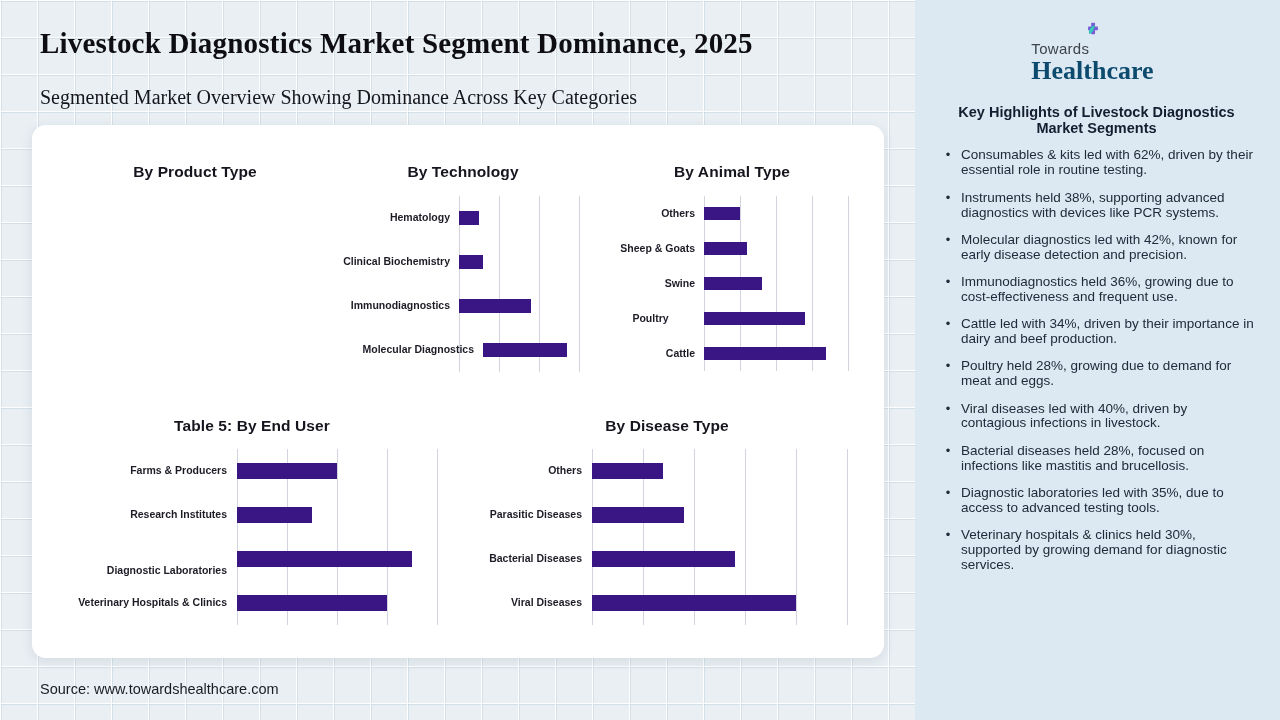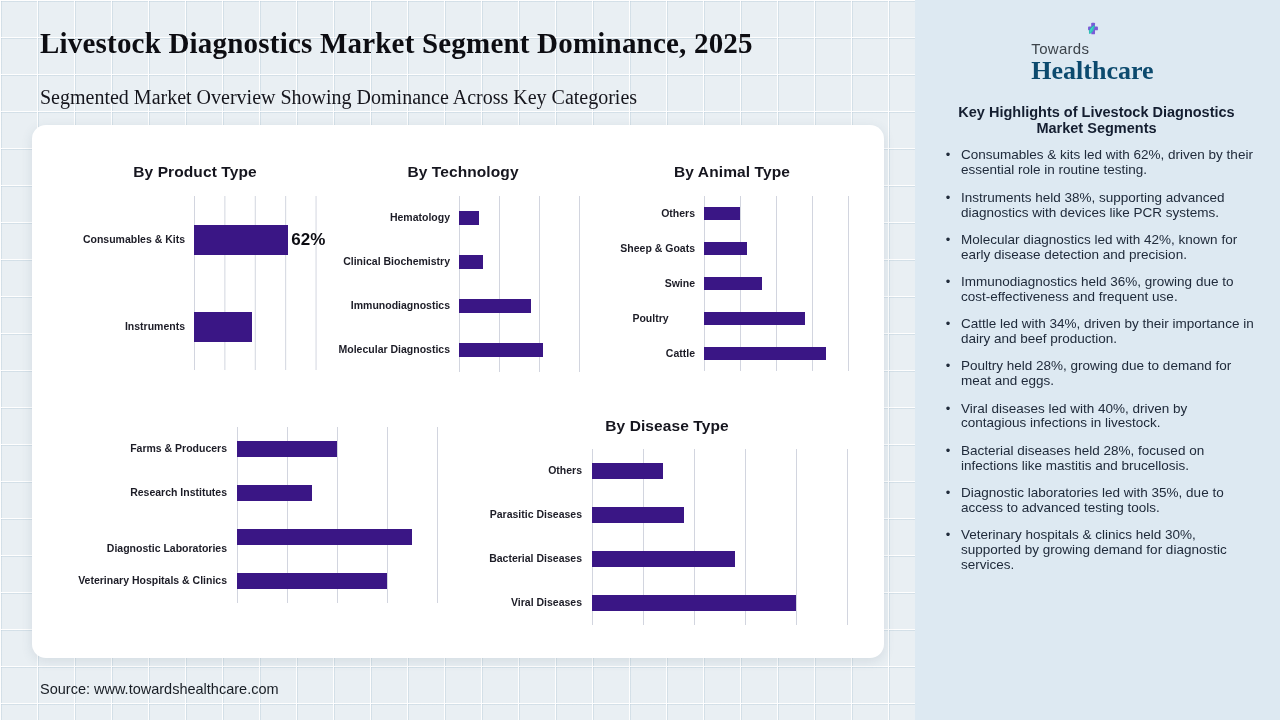--- a/index.html
+++ b/index.html
@@ -102,36 +102,20 @@
 </head>
 <body>
 
 <div class="main">
   <h1 class="page-title">Livestock Diagnostics Market Segment Dominance, 2025</h1>
   <div class="page-subtitle">Segmented Market Overview Showing Dominance Across Key Categories</div>
 
   <div class="card">
       <div class="chart" style="left: 8px; top: 36px; width: 310px;">
         <div class="chart-title">By Product Type</div>
-        <div class="plot" style="margin-top: 13px;">
-          <div class="gridlayer" style="left: 154px; width: 148px; height: 174px; background-size: 30.4px 100%;"></div>
-          <div class="crow" style="height: 87px;">
-            <div class="clabel" style="width: 145px;">Consumables &amp; Kits</div>
-            <div class="ctrack" style="margin-left: 9px;">
-              <div class="cbar" style="width: 94.24px; height: 30px; background: rgb(58, 22, 133);"></div>
-              <span class="value-label">62%</span>
-            </div>
-          </div>
-          <div class="crow" style="height: 87px;">
-            <div class="clabel" style="width: 145px;">Instruments</div>
-            <div class="ctrack" style="margin-left: 9px;">
-              <div class="cbar" style="width: 57.76px; height: 30px; background: rgb(58, 22, 133);"></div>
-            </div>
-          </div>
-        </div>
       </div>
       <div class="chart" style="left: 302px; top: 36px; width: 258px;">
         <div class="chart-title">By Technology</div>
         <div class="plot" style="margin-top: 13px;">
           <div class="gridlayer" style="left: 125px; width: 125px; height: 176px; background-size: 40px 100%;"></div>
           <div class="crow" style="height: 44px;">
             <div class="clabel" style="width: 116px;">Hematology</div>
             <div class="ctrack" style="margin-left: 9px;">
               <div class="cbar" style="width: 20px; height: 14px; background: rgb(58, 22, 133);"></div>
             </div>
@@ -141,21 +125,21 @@
             <div class="ctrack" style="margin-left: 9px;">
               <div class="cbar" style="width: 24px; height: 14px; background: rgb(58, 22, 133);"></div>
             </div>
           </div>
           <div class="crow" style="height: 44px;">
             <div class="clabel" style="width: 116px;">Immunodiagnostics</div>
             <div class="ctrack" style="margin-left: 9px;">
               <div class="cbar" style="width: 72px; height: 14px; background: rgb(58, 22, 133);"></div>
             </div>
           </div>
-          <div class="crow" style="height: 44px;">
+          <div class="crow" style="height: 44px; margin-left: 24px;">
             <div class="clabel" style="width: 116px;">Molecular Diagnostics</div>
             <div class="ctrack" style="margin-left: 9px;">
               <div class="cbar" style="width: 84px; height: 14px; background: rgb(58, 22, 133);"></div>
             </div>
           </div>
         </div>
       </div>
       <div class="chart" style="left: 574px; top: 36px; width: 252px;">
         <div class="chart-title">By Animal Type</div>
         <div class="plot" style="margin-top: 13px;">
@@ -186,20 +170,21 @@
           </div>
           <div class="crow" style="height: 35px;">
             <div class="clabel" style="width: 89px;">Cattle</div>
             <div class="ctrack" style="margin-left: 9px;">
               <div class="cbar" style="width: 122.4px; height: 13px; background: rgb(58, 22, 133);"></div>
             </div>
           </div>
         </div>
       </div>
       <div class="chart" style="left: 10px; top: 290px; width: 420px;">
+        <div class="chart-title">Table 5: By End User</div>
         <div class="plot" style="margin-top: 12px;">
           <div class="gridlayer" style="left: 195px; width: 210px; height: 176px; background-size: 50px 100%;"></div>
           <div class="crow" style="height: 44px;">
             <div class="clabel" style="width: 185px;">Farms &amp; Producers</div>
             <div class="ctrack" style="margin-left: 10px;">
               <div class="cbar" style="width: 100px; height: 16px; background: rgb(58, 22, 133);"></div>
             </div>
           </div>
           <div class="crow" style="height: 44px;">
             <div class="clabel" style="width: 185px;">Research Institutes</div>

